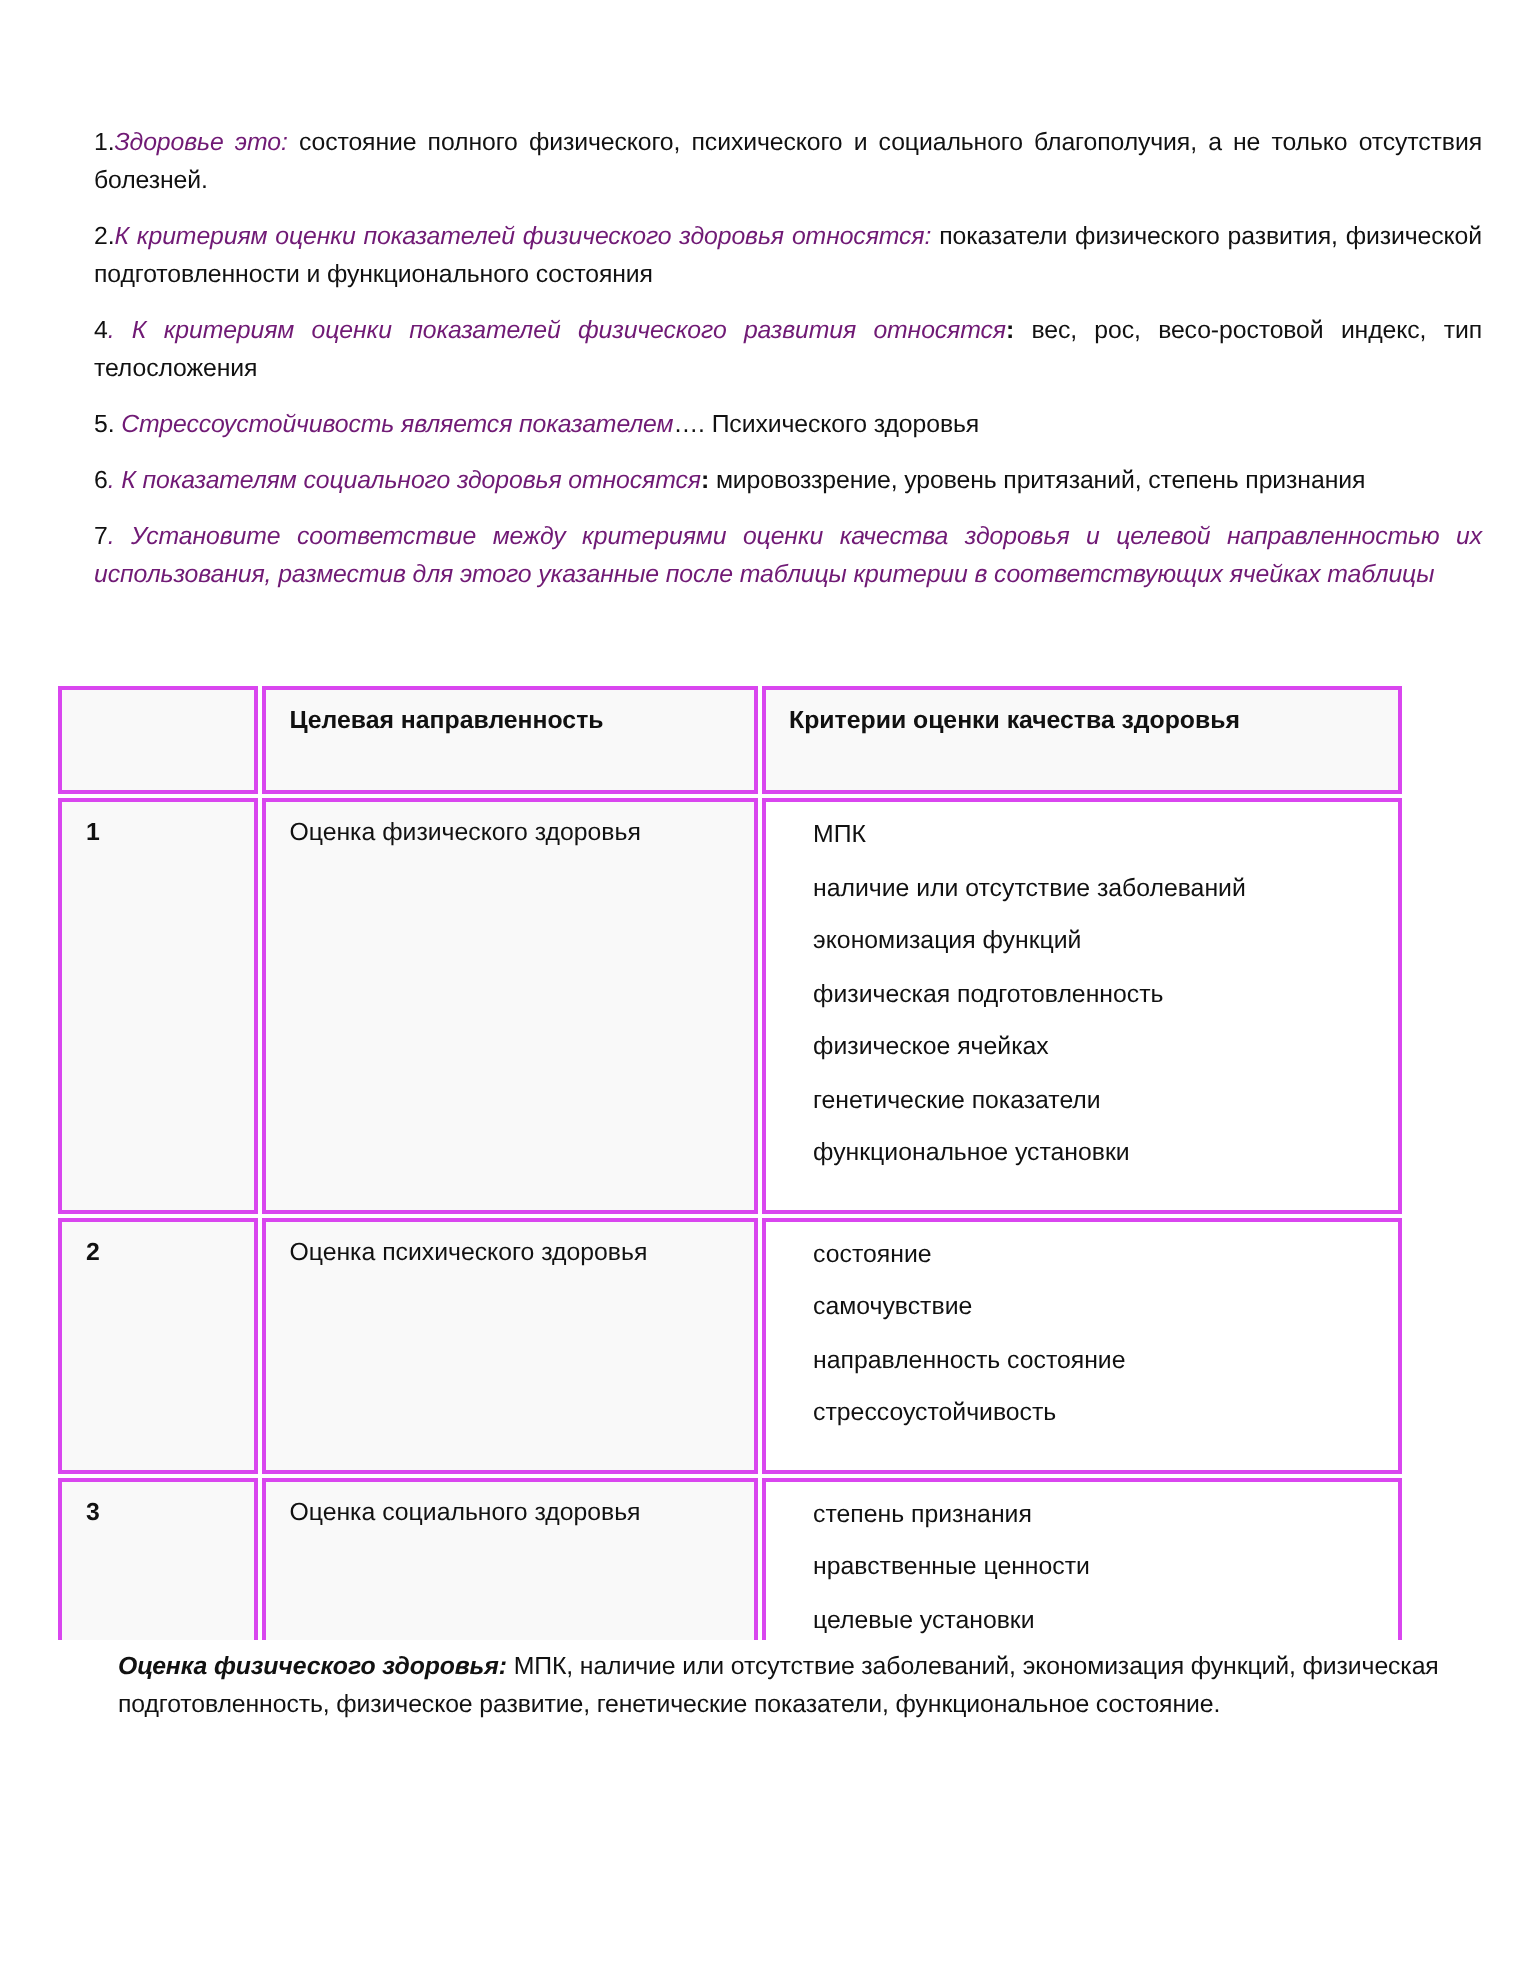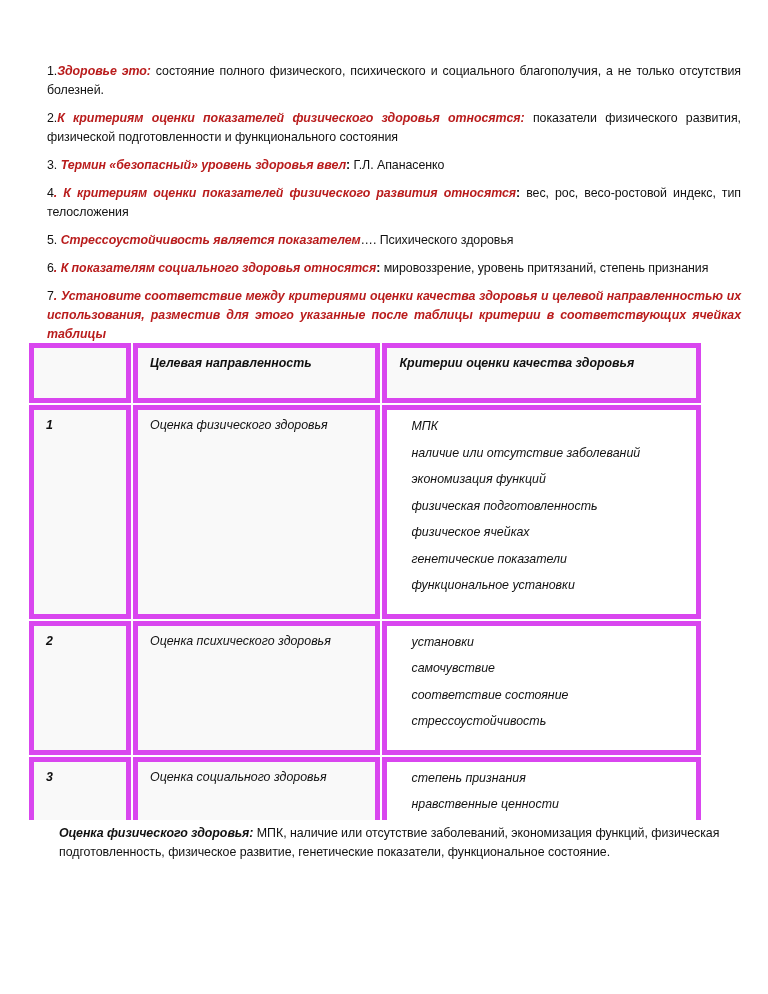--- a/index.html
+++ b/index.html
@@ -6,52 +6,51 @@
   body {
     width: 768px; height: 994px; overflow: hidden; position: relative;
     font-family: "Liberation Sans", "DejaVu Sans", sans-serif;
     color: #111111;
   }
   .page { position: absolute; left: 47px; top: 62px; width: 694px; }
   .para {
     font-size: 12.4px; line-height: 19px; margin: 0 0 9px 0;
     text-align: justify; letter-spacing: -0.05px;
   }
-  .hl { color: #b91c1c; font-style: italic; font-weight: bold; }
+  .hl { color: #701a75; font-style: italic; font-weight: normal; }
   .b { font-weight: bold; }
   .bi { font-weight: bold; font-style: italic; }
 
   .tbl-wrap { position: absolute; left: 29px; top: 343px; width: 674px; height: 477px; overflow: hidden; }
   table.crit {
     border-collapse: separate; border-spacing: 2px; width: 676px;
     margin-left: -2px; margin-top: -2px;
     font-size: 12.4px;
   }
   table.crit td, table.crit th {
-    background: #f9f9f9; border: 5px solid #d946ef;
-    vertical-align: top; text-align: left; padding: 0; font-style: italic;
+    background: #f9f9f9; border: 2px solid #d946ef;
+    vertical-align: top; text-align: left; padding: 0;
   }
   table.crit th { font-weight: bold; height: 42px; padding: 8px 12px 0 12px; }
   table.crit td { padding: 8px 12px 10px 12px; }
   table.crit td.crit-cell { background: #ffffff; padding-left: 24px; }
   .c1 { width: 74px; }
   .c2 { width: 224px; }
   .c3 { width: 298px; }
   .num { font-weight: bold; }
   .crit-item { height: 26.5px; line-height: 17px; }
 
   .after { position: absolute; left: 59px; top: 824px; width: 694px; }
 </style>
 </head>
 <body>
 
 <div class="page">
   <p class="para"><span>1.</span><span class="hl">Здоровье это:</span><span> состояние полного физического, психического и социального благополучия, а не только отсутствия болезней.</span></p>
   <p class="para"><span>2.</span><span class="hl">К критериям оценки показателей физического здоровья относятся:</span><span> показатели физического развития, физической подготовленности и функционального состояния</span></p>
-  <p class="para"><span>3. </span><span class="hl">Термин «безопасный» уровень здоровья ввел</span><span class="b">:</span><span> Г.Л. Апанасенко</span></p>
   <p class="para"><span>4</span><span class="hl">. К критериям оценки показателей физического развития относятся</span><span class="b">:</span><span> вес, рос, весо-ростовой индекс, тип телосложения</span></p>
   <p class="para"><span>5. </span><span class="hl">Стрессоустойчивость является показателем</span><span>…. Психического здоровья</span></p>
   <p class="para"><span>6</span><span class="hl">. К показателям социального здоровья относятся</span><span class="b">:</span><span> мировоззрение, уровень притязаний, степень признания</span></p>
   <p class="para"><span>7</span><span class="hl">. Установите соответствие между критериями оценки качества здоровья и целевой направленностью их использования, разместив для этого указанные после таблицы критерии в соответствующих ячейках таблицы</span></p>
 </div>
 
 <div class="tbl-wrap">
   <table class="crit">
     <tbody>
         <tr>
@@ -69,23 +68,23 @@
         <div class="crit-item">физическая подготовленность</div>
         <div class="crit-item">физическое ячейках</div>
         <div class="crit-item">генетические показатели</div>
         <div class="crit-item">функциональное установки</div>
       </td>
     </tr>
     <tr>
       <td class="num">2</td>
       <td>Оценка психического здоровья</td>
       <td class="crit-cell">
-        <div class="crit-item">установки</div>
+        <div class="crit-item">состояние</div>
         <div class="crit-item">самочувствие</div>
-        <div class="crit-item">соответствие состояние</div>
+        <div class="crit-item">направленность состояние</div>
         <div class="crit-item">стрессоустойчивость</div>
       </td>
     </tr>
     <tr>
       <td class="num">3</td>
       <td>Оценка социального здоровья</td>
       <td class="crit-cell">
         <div class="crit-item">степень признания</div>
         <div class="crit-item">нравственные ценности</div>
         <div class="crit-item">целевые установки</div>

